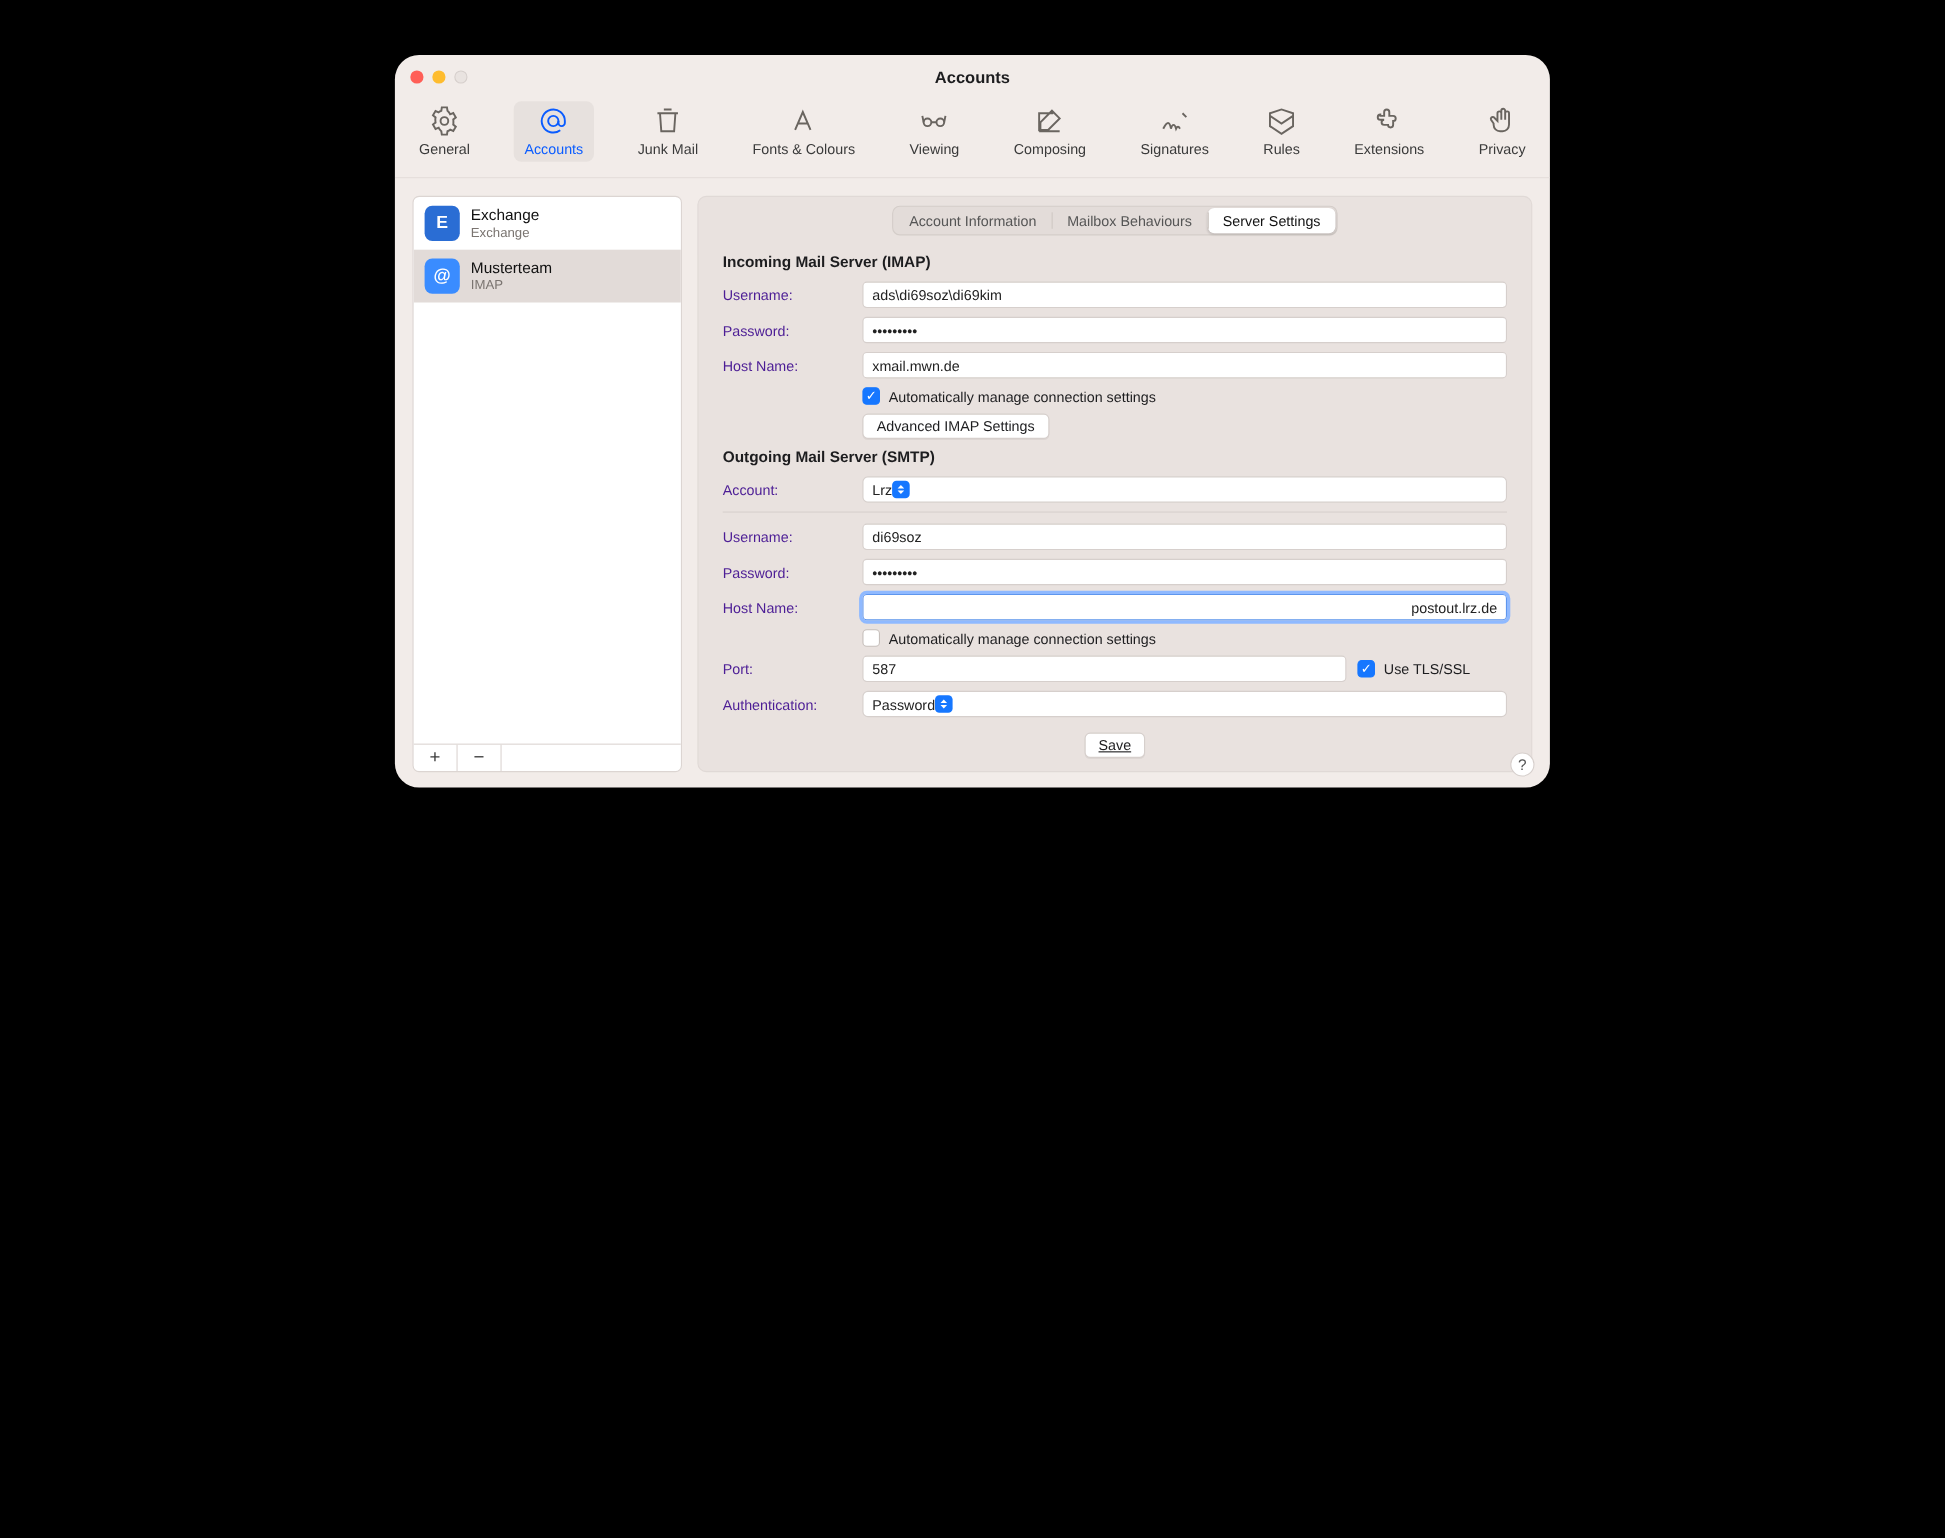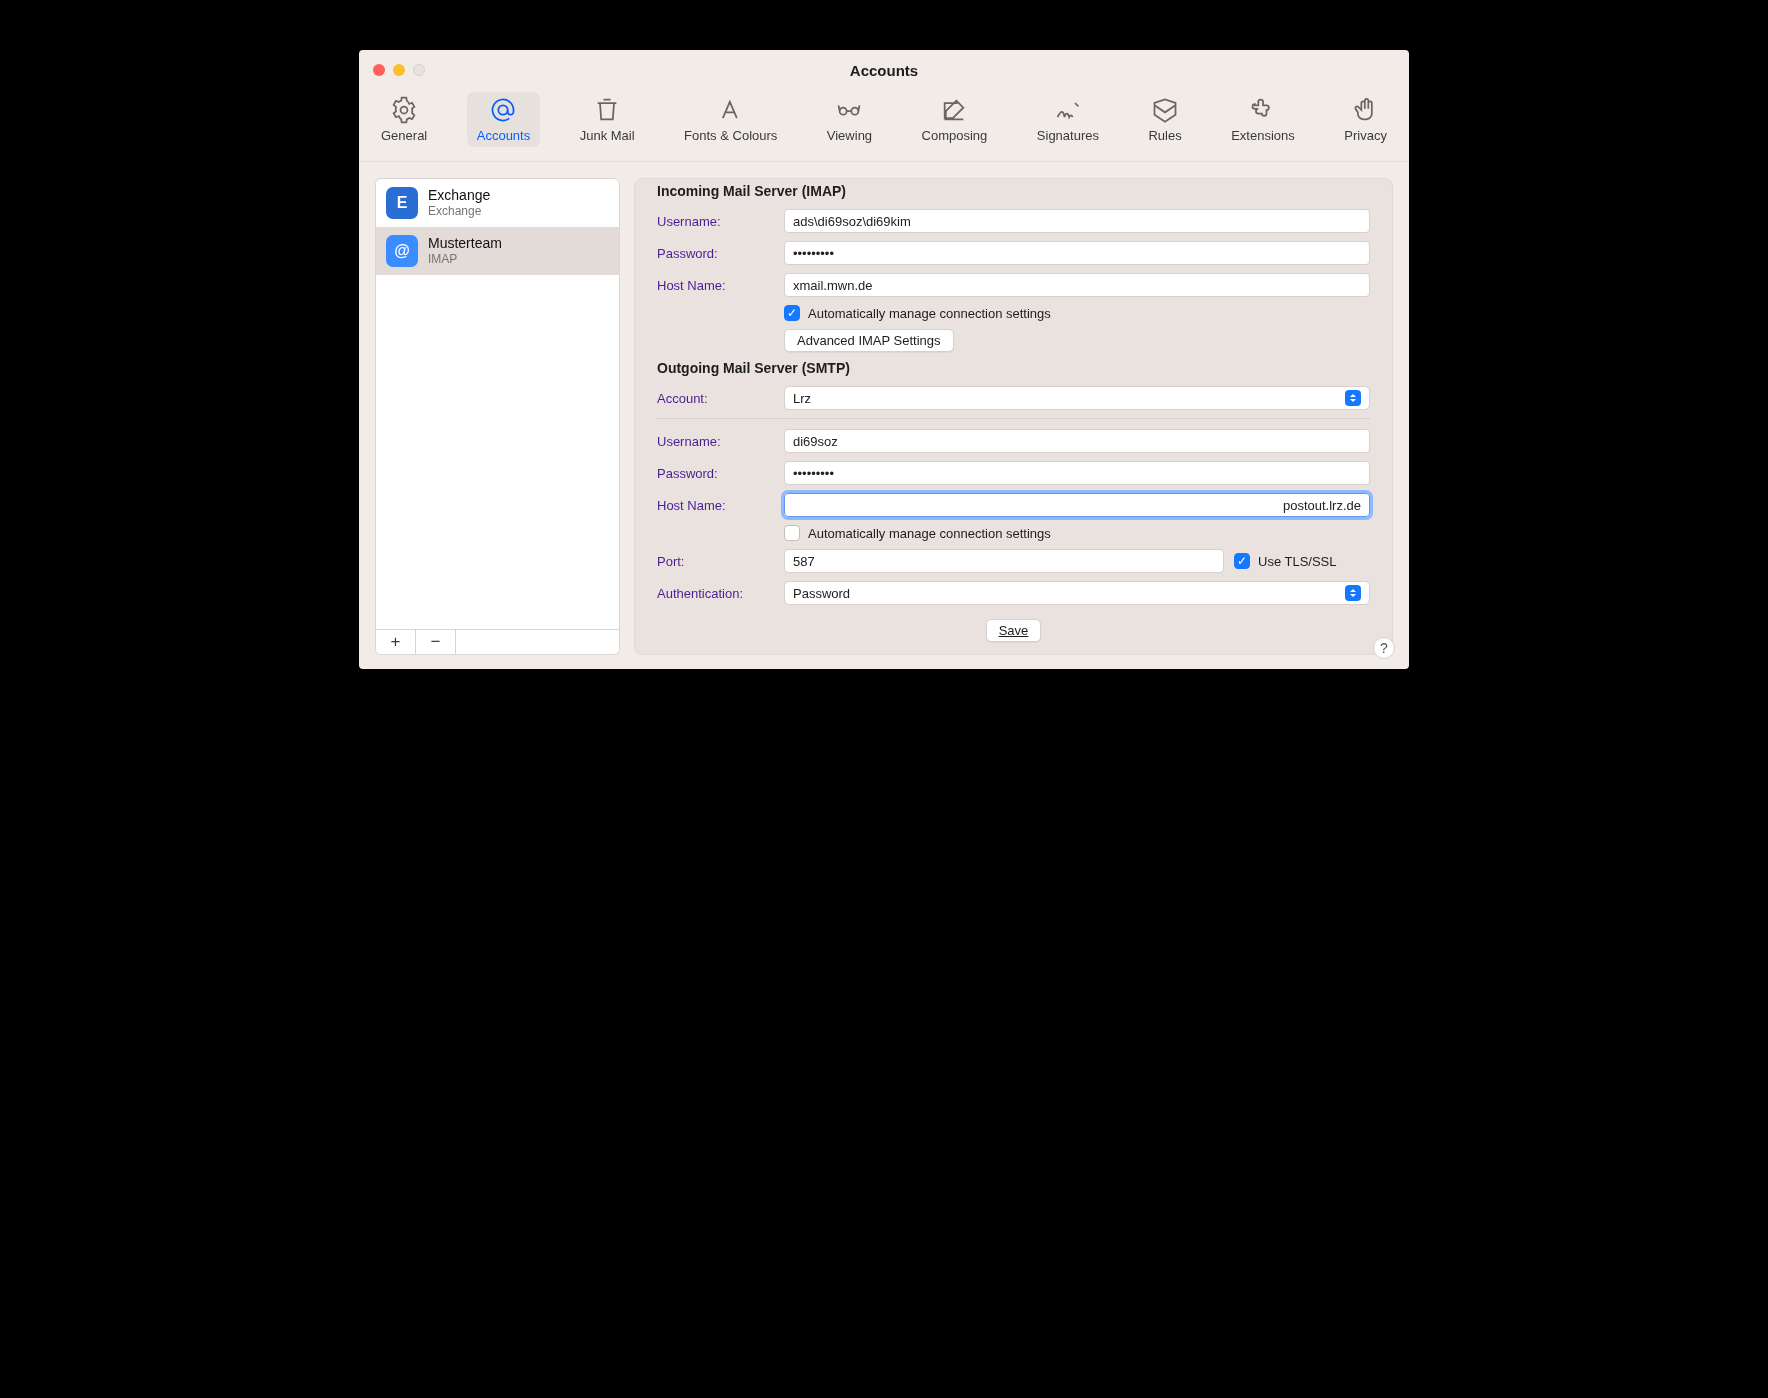--- a/index.html
+++ b/index.html
@@ -11,21 +11,21 @@
   width: 1768px;
   height: 1398px;
   display: flex;
   align-items: flex-start;
   justify-content: center;
   padding-top: 50px;
 }
 .window {
   width: 1050px;
   background: #f2ece9;
-  border-radius: 4px;
+  border-radius: 22px;
   box-shadow: 0 20px 60px rgba(0,0,0,.5);
   display: flex;
   flex-direction: column;
   overflow: hidden;
   position: relative;
 }
 .titlebar {
   display: flex;
   align-items: center;
   padding: 8px 14px 0 14px;
@@ -129,21 +129,21 @@
 input[type=text], input[type=password] {
   width:100%; height:24px; border:1px solid #d6cfcc; background:#fff;
   border-radius:4px; padding: 0 8px; font-size:13px; color:#222;
 }
 input.focus {
   outline: 3px solid #8fb9ff; border-color:#5e96ee;text-align:right;
 }
 .select {
   width:100%; height:24px; border:1px solid #d6cfcc; background:#fff;
   border-radius:5px; padding: 0 8px; font-size:13px; color:#222;
-  display:flex; align-items:center; justify-content:space-between;
+  display:flex; align-items:center; justify-content:flex-start;
 }
 .sel-caret {
   width:16px; height:16px; border-radius:4px; background:#1677ff;
   display:flex; flex-direction:column; align-items:center; justify-content:center;
   gap:0;
 }
 .sel-caret::before, .sel-caret::after{
   content:""; width:0; height:0; border-left:3px solid transparent;
   border-right:3px solid transparent;
 }
@@ -296,20 +296,27 @@
       </div>
       <div class="sb-actions">
         <div class="sb-btn">+</div>
         <div class="sb-btn">−</div>
         <div class="sb-fill"></div>
       </div>
     </div>
 
     <div class="panel">
 
+      <div class="segs">
+        <div class="seg-wrap">
+          <div class="seg">Account Information</div>
+          <div class="seg">Mailbox Behaviours</div>
+          <div class="seg active">Server Settings</div>
+        </div>
+      </div>
 
       <div class="form">
 
         <div class="section-h">Incoming Mail Server (IMAP)</div>
 
         <div class="row">
           <div class="lbl">Username:</div>
           <div class="field">
             <input type="text" value="ads\di69soz\di69kim" style="">
           </div>

